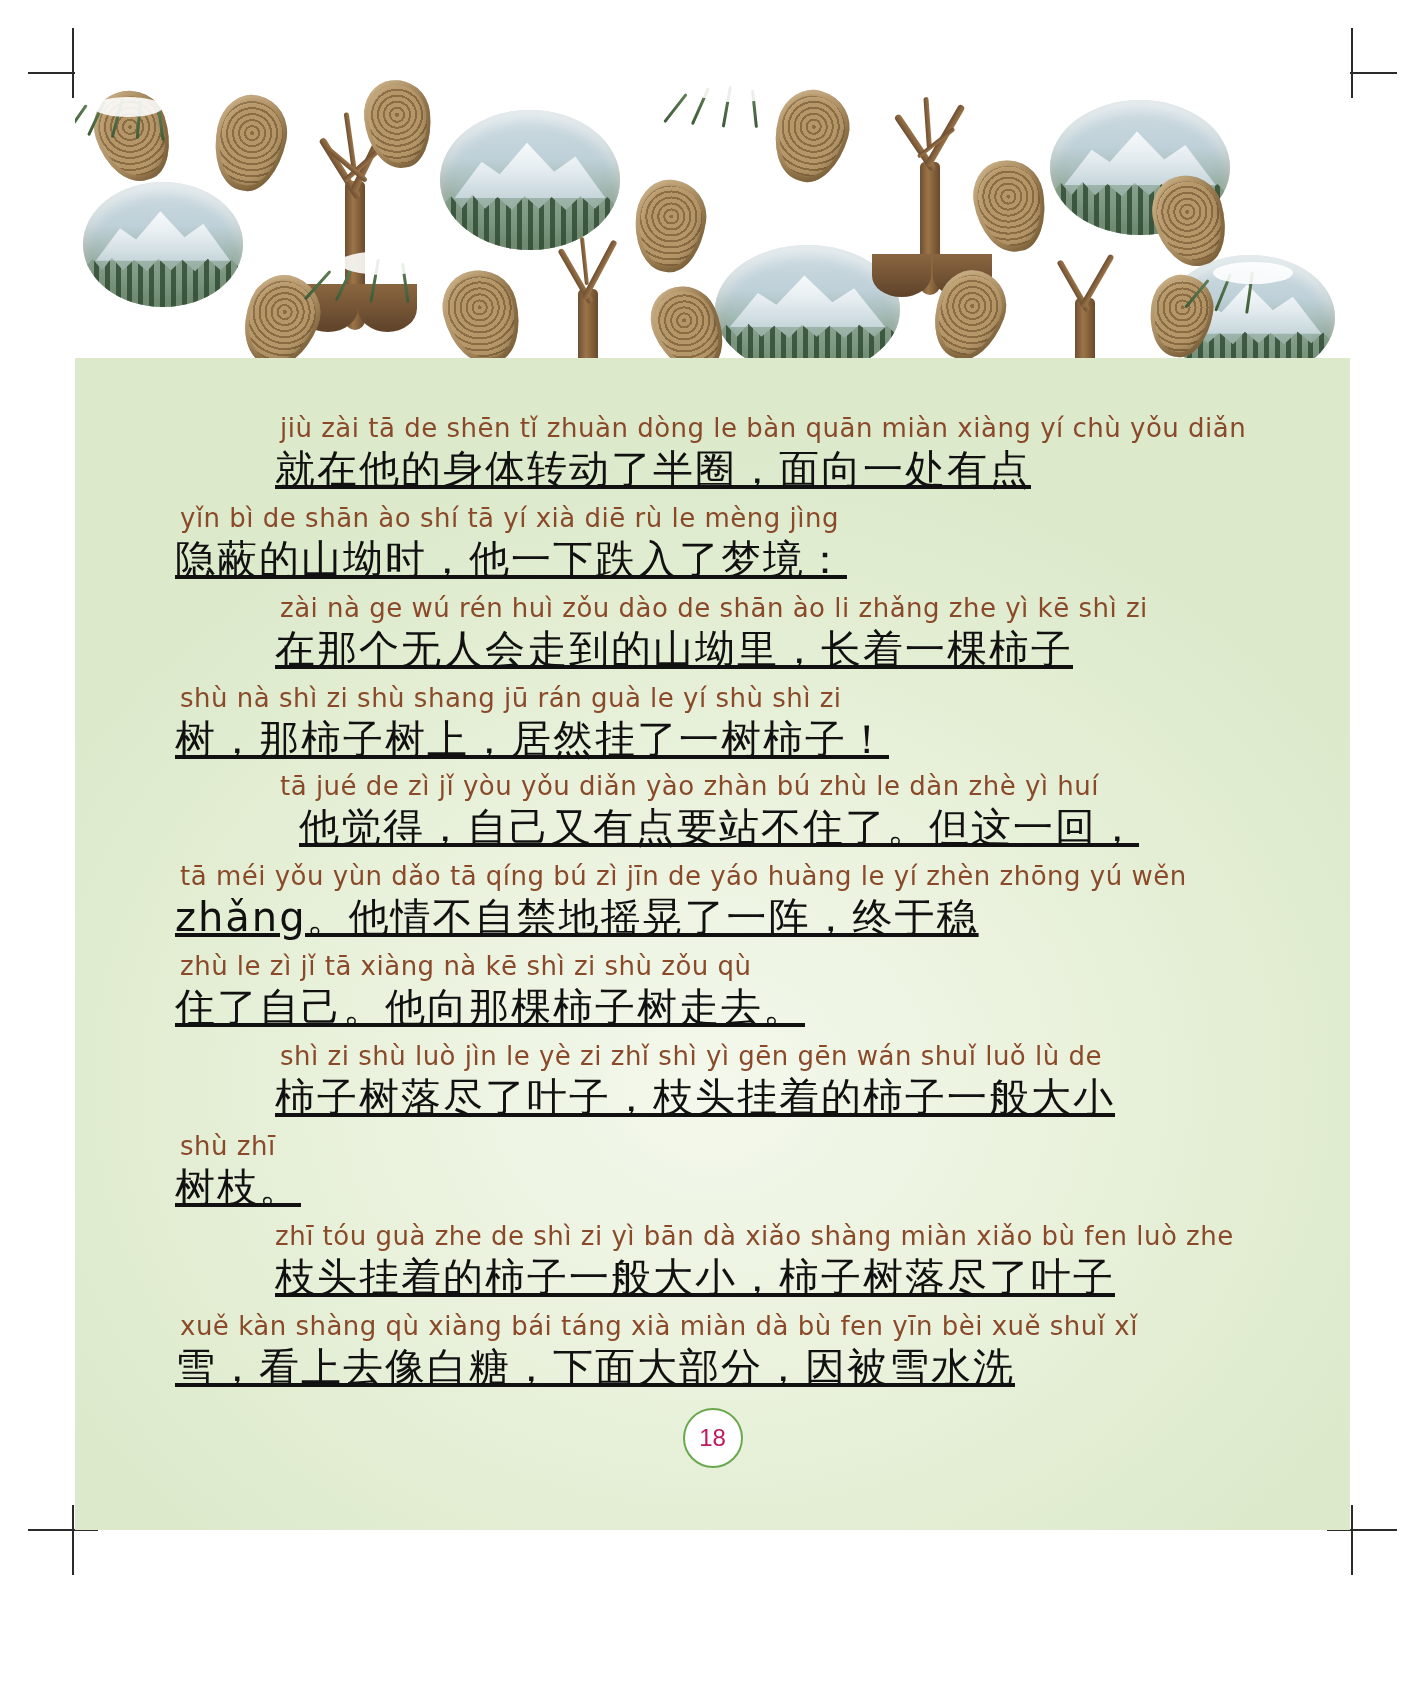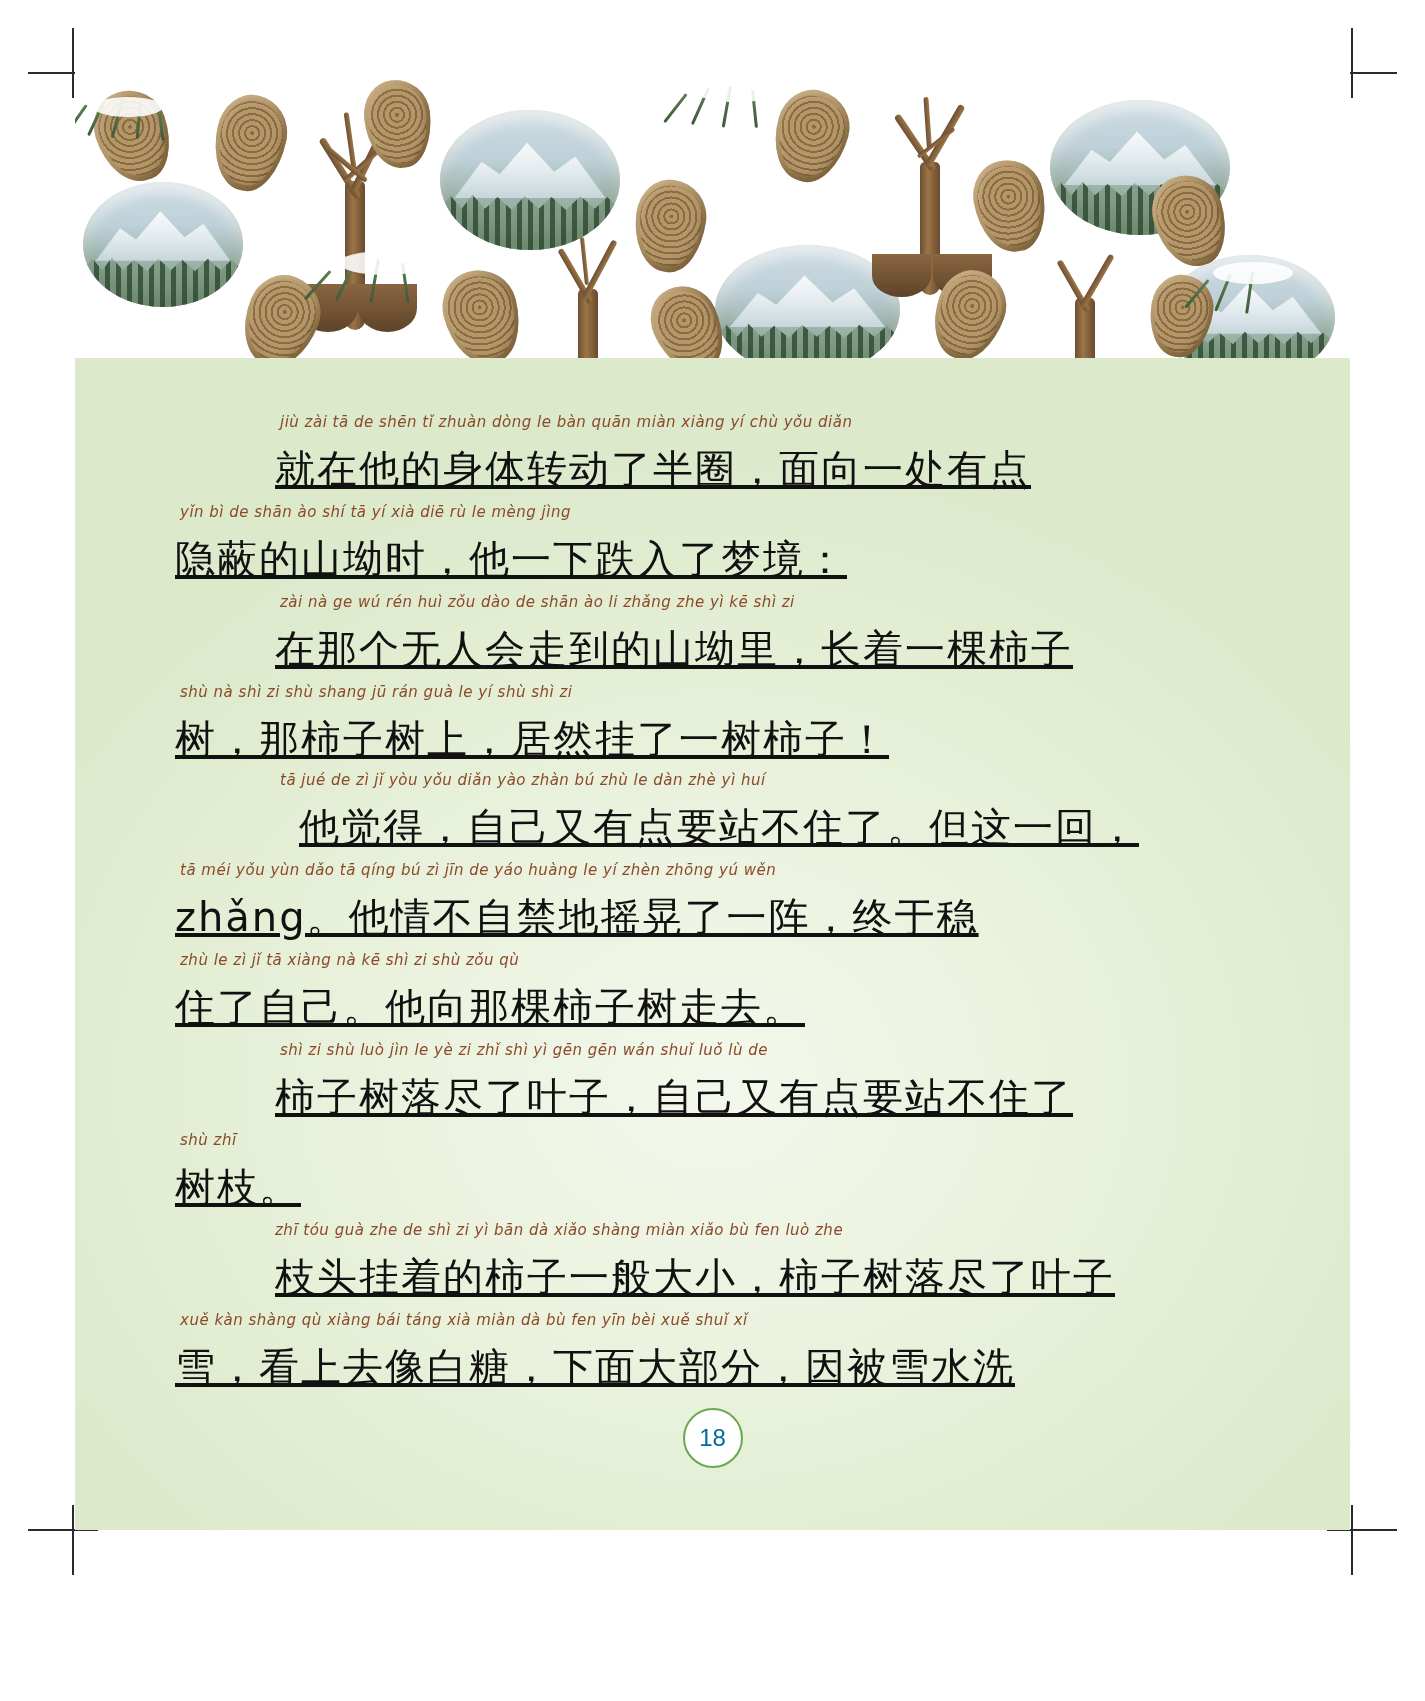--- a/index.html
+++ b/index.html
@@ -49,22 +49,21 @@
     top: 288px;
     width: 1275px;
     height: 1172px;
     background:
       radial-gradient(ellipse 60% 55% at 50% 62%, #f3f8ec 0%, #eaf2dd 45%, #e2edd2 75%, #dce9cb 100%);
   }
   .pinyin-row {
     position: absolute;
     white-space: nowrap;
     color: #8a4a2a;
-    font-size: 15px;
-    font-style: italic;
+    font-size: 26px;
     font-family: "DejaVu Sans", sans-serif;
     letter-spacing: 0.5px;
   }
   .han-row {
     position: absolute;
     white-space: nowrap;
     color: #111111;
     font-size: 40px;
     font-family: "DejaVu Sans", sans-serif;
     letter-spacing: 2px;
@@ -75,21 +74,21 @@
   #page-number {
     position: absolute;
     left: 50%;
     transform: translateX(-50%);
     bottom: 62px;
     width: 56px;
     height: 56px;
     border-radius: 50%;
     border: 2px solid #6aa84f;
     background: #ffffff;
-    color: #0369a1;
+    color: #be185d;
     font-size: 24px;
     display: flex;
     align-items: center;
     justify-content: center;
     font-family: "Liberation Sans", sans-serif;
   }
 
   
   .cone, .oval, .tree, .sprig { position: absolute; }
 
@@ -322,21 +321,21 @@
     <div class="pinyin-row" style="left:205px; top:413px;">tā  jué  de          zì   jǐ  yòu yǒu diǎn yào zhàn bú zhù  le       dàn zhè  yì  huí</div>
     <div class="han-row" style="left:216px; top:442px;margin-left:8px;">他觉得，自己又有点要站不住了。但这一回，</div>
 
     <div class="pinyin-row" style="left:105px; top:503px;">tā méi yǒu yùn dǎo      tā qíng bú  zì  jīn de yáo huàng le  yí zhèn      zhōng yú wěn</div>
     <div class="han-row" style="left:100px; top:532px;">zhǎng。他情不自禁地摇晃了一阵，终于稳</div>
 
     <div class="pinyin-row" style="left:105px; top:593px;">zhù  le  zì   jǐ      tā xiàng nà  kē  shì  zi shù zǒu qù</div>
     <div class="han-row" style="left:100px; top:622px;">住了自己。他向那棵柿子树走去。</div>
 
     <div class="pinyin-row" style="left:205px; top:683px;">shì  zi shù luò jìn  le  yè  zi      zhǐ  shì  yì  gēn gēn wán shuǐ luǒ  lù  de</div>
-    <div class="han-row" style="left:200px; top:712px;">柿子树落尽了叶子，自己又有点要站不住了</div>
+    <div class="han-row" style="left:200px; top:712px;">柿子树落尽了叶子，枝头挂着的柿子一般大小</div>
 
     <div class="pinyin-row" style="left:105px; top:773px;">shù zhī</div>
     <div class="han-row" style="left:100px; top:802px;">树枝。</div>
 
     <div class="pinyin-row" style="left:200px; top:863px;">zhī tóu guà zhe de  shì  zi   yì bān dà xiǎo    shàng miàn xiǎo bù fen luò zhe</div>
     <div class="han-row" style="left:200px; top:892px;">枝头挂着的柿子一般大小，柿子树落尽了叶子</div>
 
     <div class="pinyin-row" style="left:105px; top:953px;">xuě     kàn shàng qù xiàng bái táng    xià miàn dà  bù  fen     yīn  bèi  xuě shuǐ  xǐ</div>
     <div class="han-row" style="left:100px; top:982px;">雪，看上去像白糖，下面大部分，因被雪水洗</div>
 

